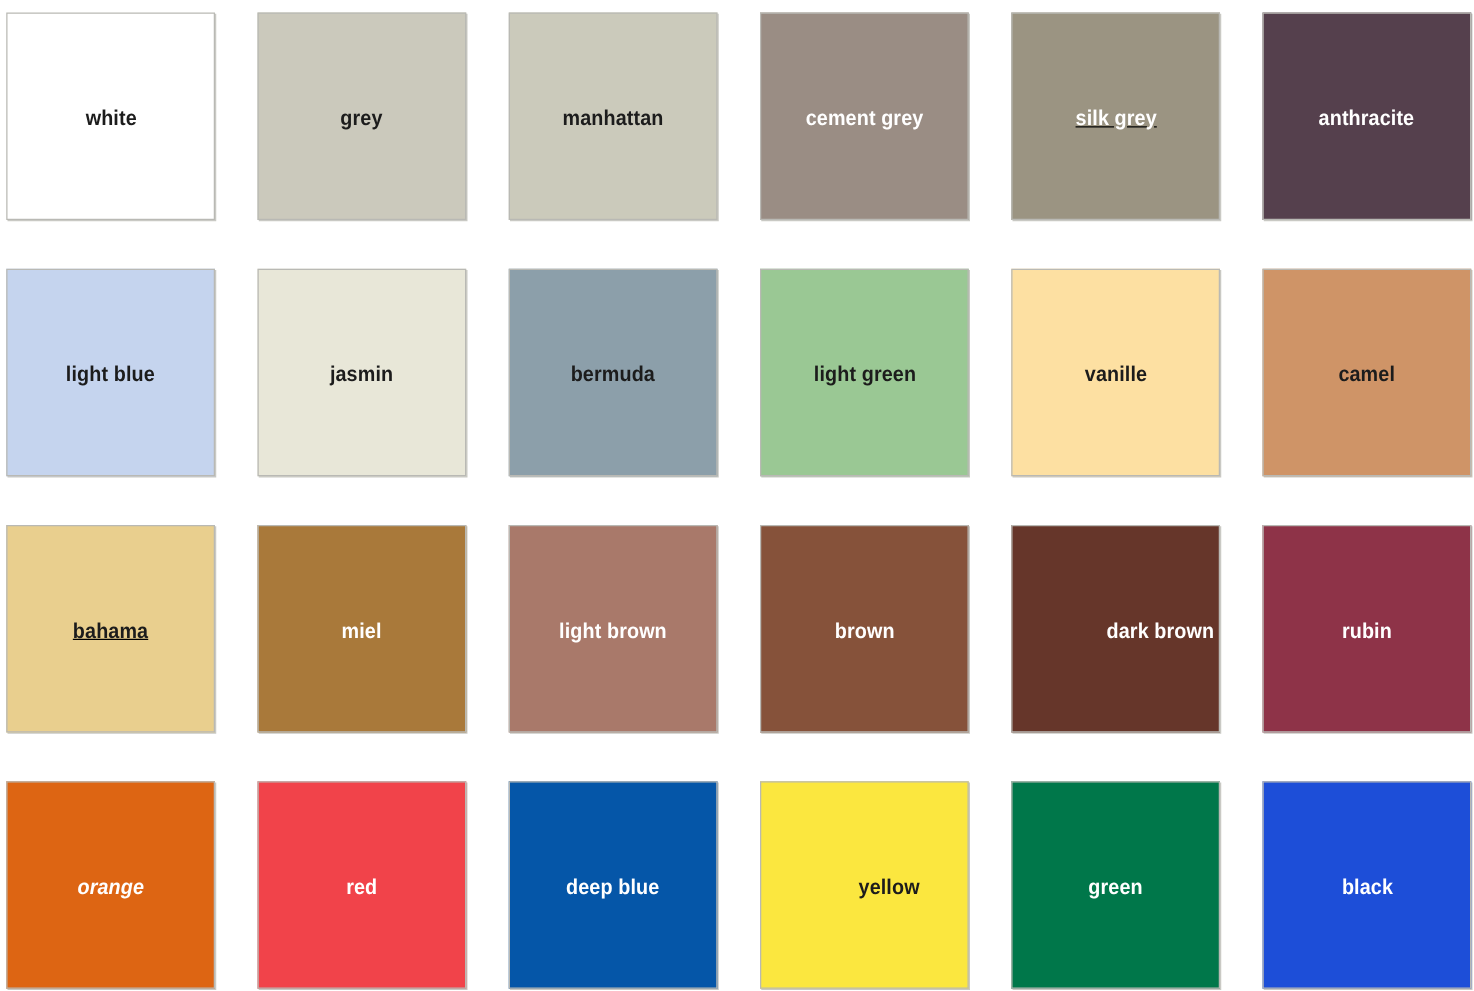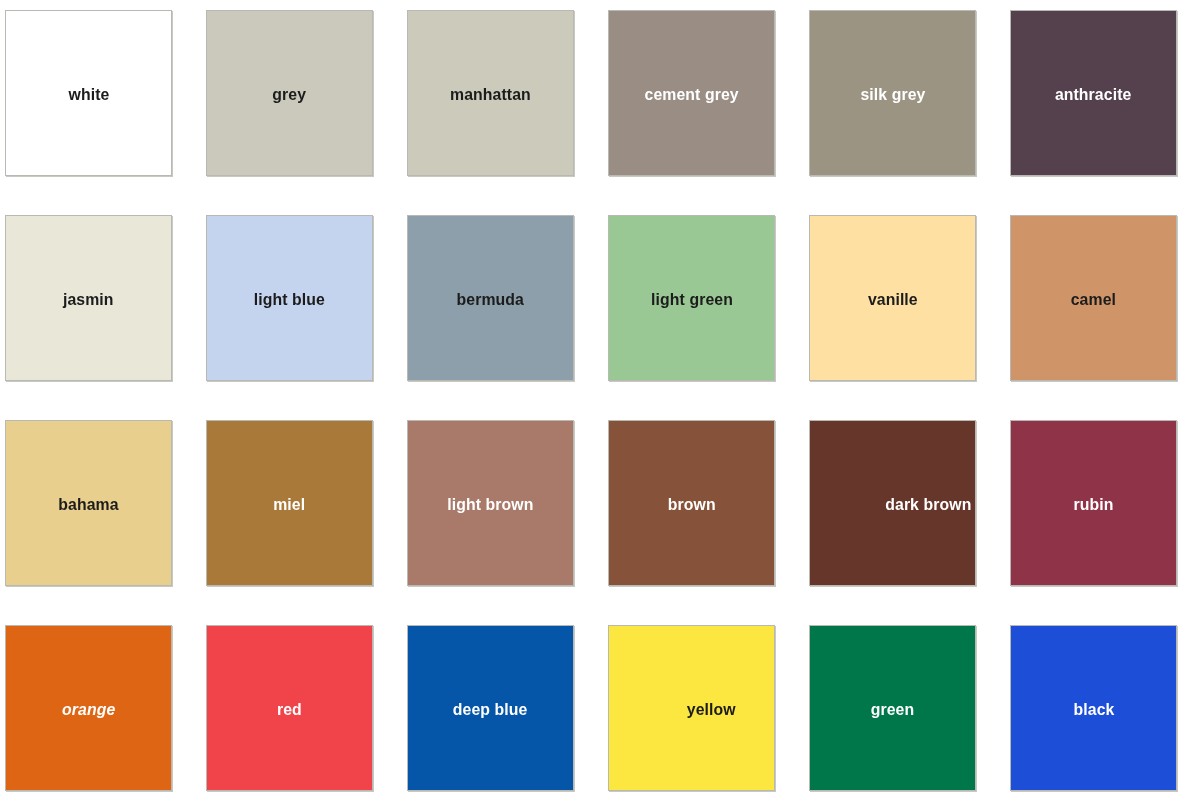--- a/index.html
+++ b/index.html
@@ -69,45 +69,45 @@
     </div>
     <div class="swatch on-light" style="background: rgb(203, 201, 188); border-color: rgb(185, 185, 180);">
       <span class="swatch-label">grey</span>
     </div>
     <div class="swatch on-light" style="background: rgb(203, 202, 187); border-color: rgb(185, 185, 180);">
       <span class="swatch-label">manhattan</span>
     </div>
     <div class="swatch on-dark" style="background: rgb(154, 141, 132); border-color: rgb(185, 185, 180);">
       <span class="swatch-label">cement grey</span>
     </div>
-    <div class="swatch on-dark" style="background: rgb(155, 148, 130); border-color: rgb(185, 185, 180);">
+    <div class="swatch on-dark" style="background: rgb(155, 148, 130); border-color: rgb(185, 185, 180); text-decoration: underline;">
       <span class="swatch-label">silk grey</span>
     </div>
     <div class="swatch on-dark" style="background: rgb(85, 64, 77); border-color: rgb(185, 185, 180); align-items: center;">
       <span class="swatch-label">anthracite</span>
     </div>
+    <div class="swatch on-light" style="background: rgb(197, 212, 238); border-color: rgb(185, 185, 180);">
+      <span class="swatch-label">light blue</span>
+    </div>
     <div class="swatch on-light" style="background: rgb(232, 231, 216); border-color: rgb(185, 185, 180);">
       <span class="swatch-label">jasmin</span>
-    </div>
-    <div class="swatch on-light" style="background: rgb(197, 212, 238); border-color: rgb(185, 185, 180);">
-      <span class="swatch-label">light blue</span>
     </div>
     <div class="swatch on-light" style="background: rgb(140, 159, 170); border-color: rgb(185, 185, 180);">
       <span class="swatch-label">bermuda</span>
     </div>
     <div class="swatch on-light" style="background: rgb(154, 200, 148); border-color: rgb(185, 185, 180);">
       <span class="swatch-label">light green</span>
     </div>
     <div class="swatch on-light" style="background: rgb(253, 224, 162); border-color: rgb(185, 185, 180);">
       <span class="swatch-label">vanille</span>
     </div>
     <div class="swatch on-light" style="background: rgb(207, 148, 103); border-color: rgb(185, 185, 180);">
       <span class="swatch-label">camel</span>
     </div>
-    <div class="swatch on-light" style="background: rgb(233, 207, 142); border-color: rgb(185, 185, 180);">
+    <div class="swatch on-light" style="background: rgb(233, 207, 142); border-color: rgb(185, 185, 180); text-decoration: underline;">
       <span class="swatch-label">bahama</span>
     </div>
     <div class="swatch on-dark" style="background: rgb(169, 121, 58); border-color: rgb(185, 185, 180);">
       <span class="swatch-label">miel</span>
     </div>
     <div class="swatch on-dark" style="background: rgb(169, 121, 106); border-color: rgb(185, 185, 180);">
       <span class="swatch-label">light brown</span>
     </div>
     <div class="swatch on-dark" style="background: rgb(134, 82, 58); border-color: rgb(185, 185, 180);">
       <span class="swatch-label">brown</span>

